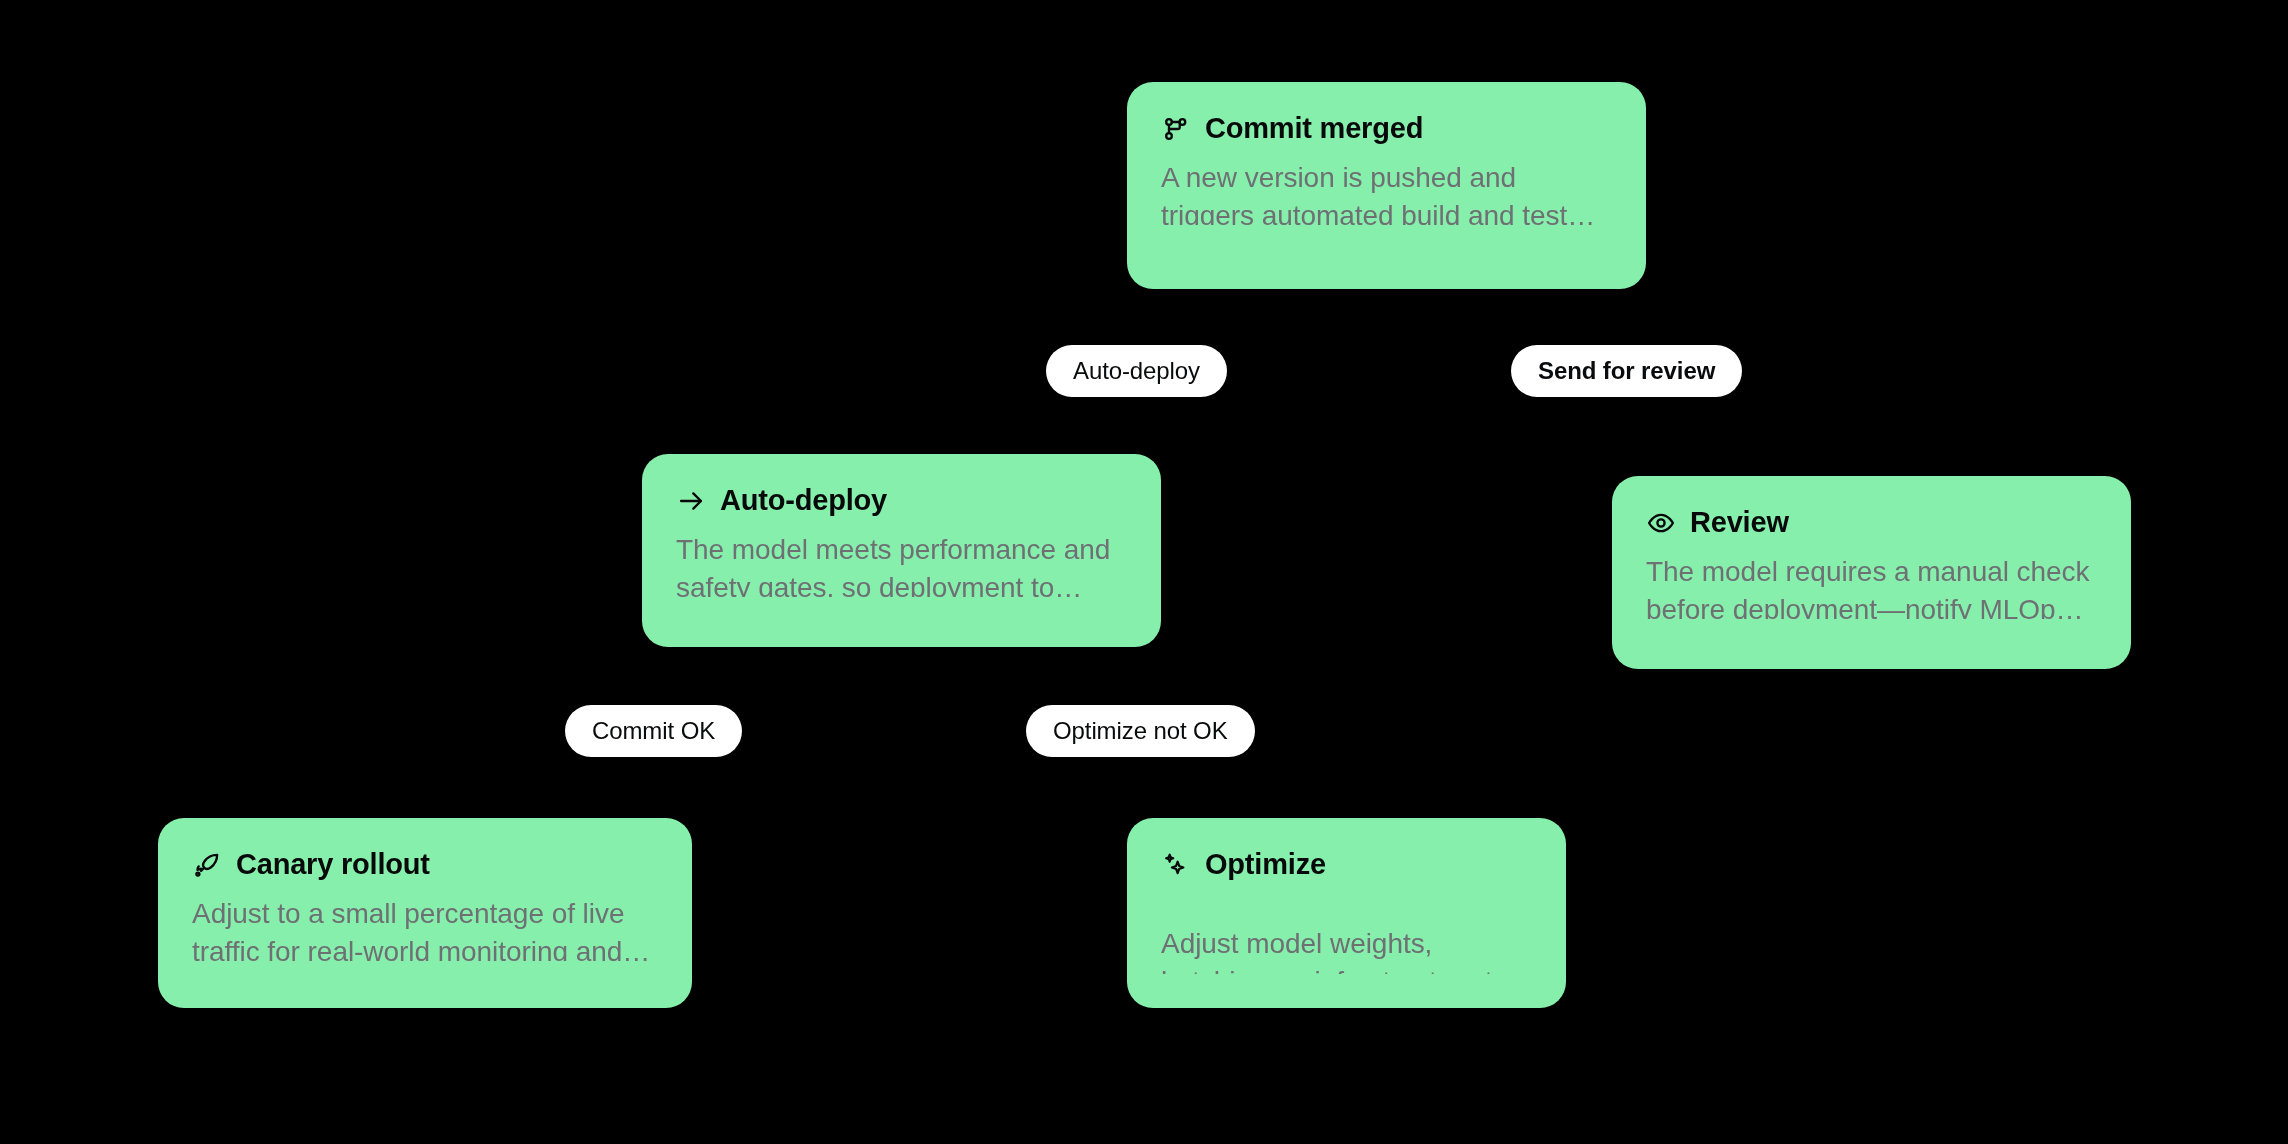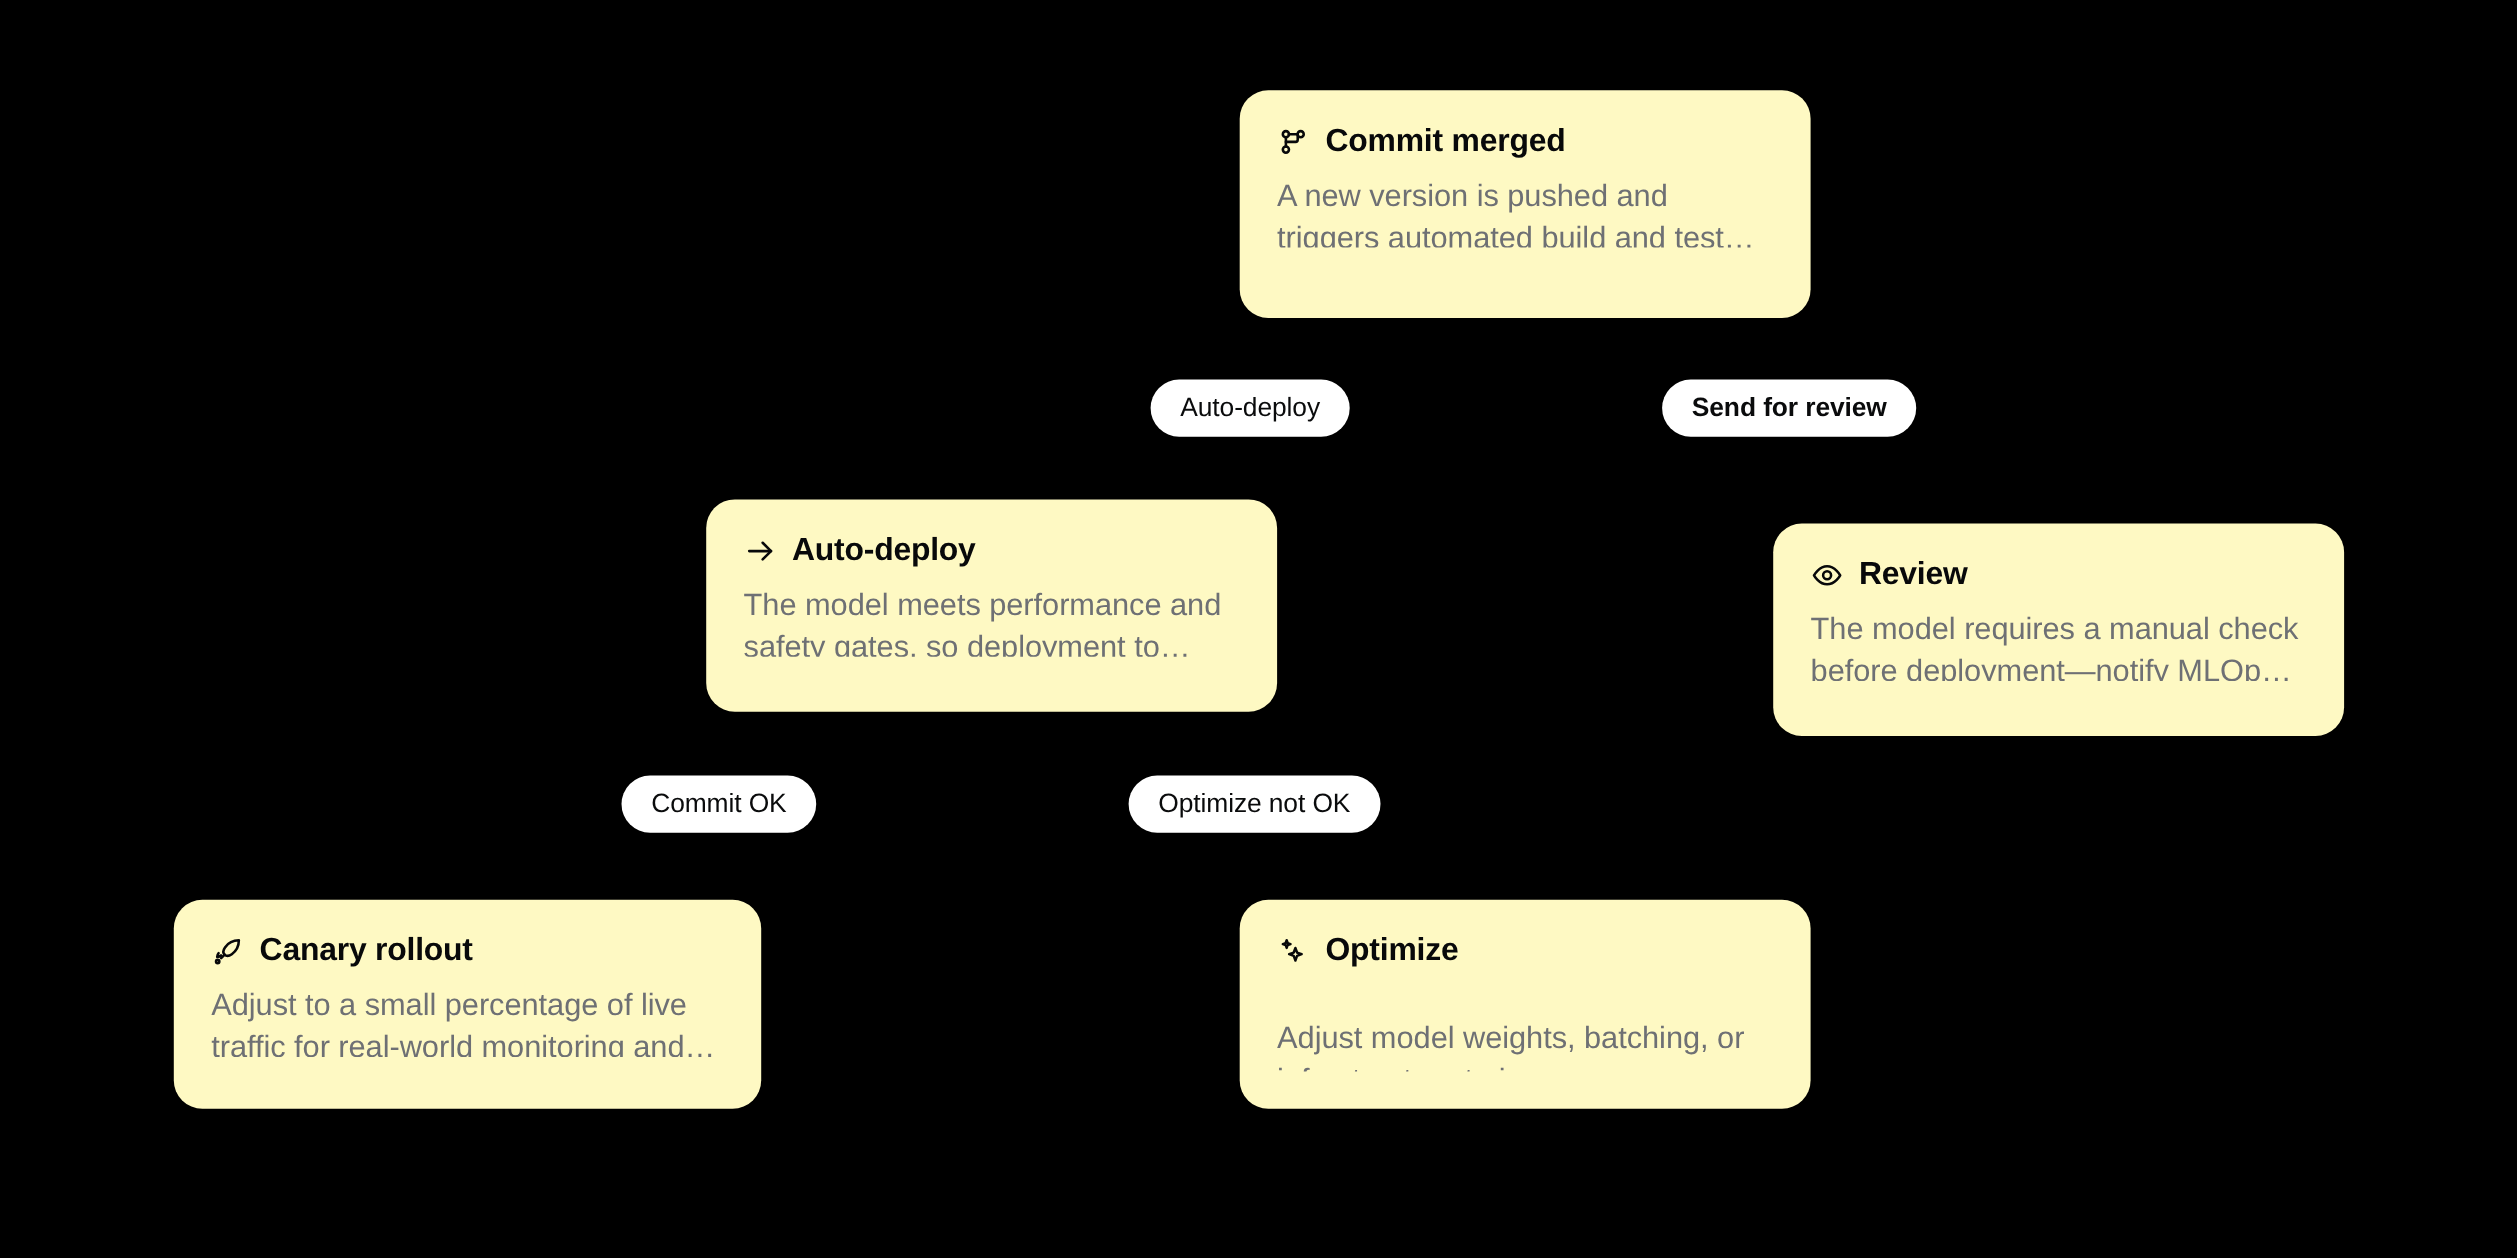--- a/index.html
+++ b/index.html
@@ -19,21 +19,21 @@
   #canvas {
     position: relative;
     width: 2288px;
     height: 1144px;
     background: #000000;
   }
 
   
   .node {
     position: absolute;
-    background: #fef9c3;
+    background: #86efac;
     border-radius: 26px;
     padding: 30px 34px 34px 34px;
     display: flex;
     flex-direction: column;
     gap: 14px;
     overflow: hidden;
   }
 
   .node-header {
     display: flex;
@@ -89,21 +89,21 @@
     justify-content: center;
     padding: 0 27px;
     white-space: nowrap;
   }
 
   
   #node-commit-merged   { left: 1127px; top: 82px;  width: 519px; height: 207px; }
   #node-auto-deploy     { left: 642px;  top: 454px; width: 519px; height: 193px; }
   #node-review          { left: 1612px; top: 476px; width: 519px; height: 193px; }
   #node-canary-rollout  { left: 158px;  top: 818px; width: 534px; height: 190px; }
-  #node-optimize        { left: 1127px; top: 818px; width: 519px; height: 190px; gap: 44px; }
+  #node-optimize        { left: 1127px; top: 818px; width: 439px; height: 190px; gap: 44px; }
 
   
   #edge-auto-deploy    { left: 1046px; top: 345px; }
   #edge-send-review    { left: 1511px; top: 345px; font-weight: bold; }
   #edge-latency-ok     { left: 565px;  top: 705px; }
   #edge-latency-not-ok { left: 1026px; top: 705px; }
 </style>
 </head>
 <body>
 

